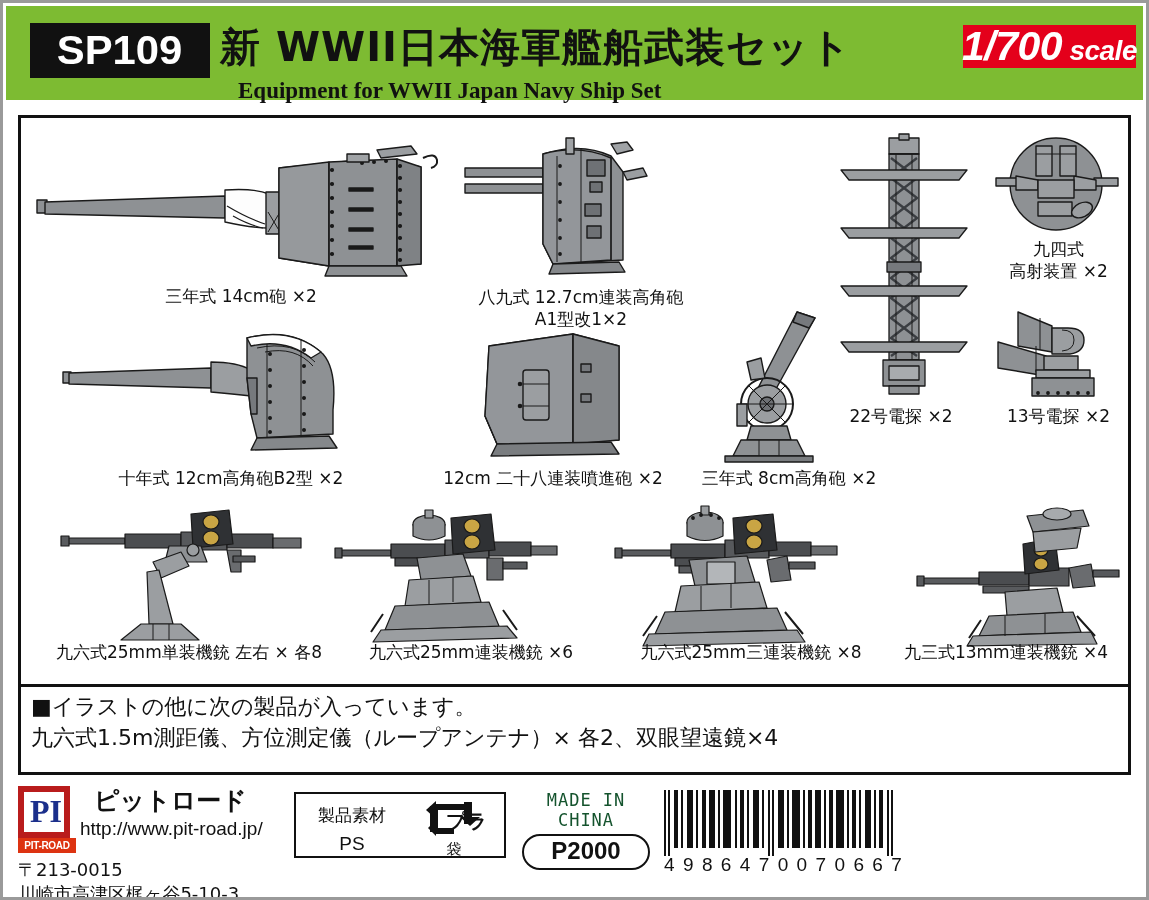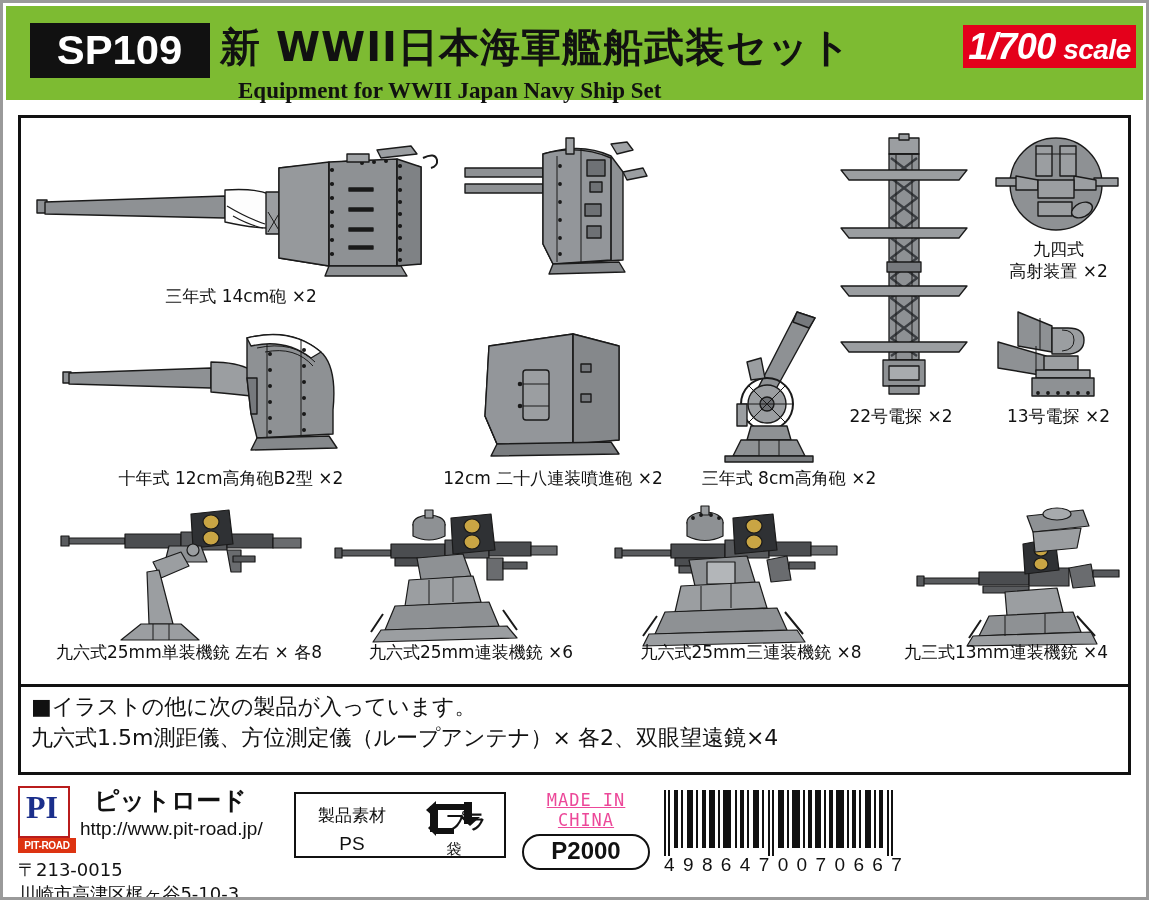--- a/index.html
+++ b/index.html
@@ -18,41 +18,41 @@
        display:flex;align-items:center;justify-content:center;}
   #sku span{color:#fff;font-weight:bold;font-size:41px;letter-spacing:0px;
             font-family:"Liberation Sans",sans-serif;transform:scaleX(1.02);}
   #title-jp{left:214px;top:14px;width:740px;height:58px;display:flex;align-items:flex-start;}
   #title-jp span{font-size:40px;font-weight:bold;color:#111;letter-spacing:1px;
                  font-family:"DejaVu Sans",sans-serif;white-space:nowrap;}
   #scale{left:957px;top:19px;width:173px;height:43px;background:#e4001b;
          display:flex;align-items:center;justify-content:center;}
   #scale span{color:#fff;font-weight:bold;font-size:28px;font-style:italic;
               letter-spacing:-.5px;white-space:nowrap;}
-  #scale .big{font-size:36px;}
+  #scale .big{font-size:41px;}
   #title-en{left:232px;top:72px;width:800px;height:28px;}
   #title-en span{font-size:23px;font-weight:bold;color:#111;font-family:"Liberation Serif",serif;}
 
   
   #panel{left:18px;top:115px;width:1113px;height:572px;background:#fff;
          border:3px solid #111;}
   .cap{position:absolute;text-align:center;color:#111;font-size:17px;line-height:1.28;
        font-family:"DejaVu Sans",sans-serif;white-space:nowrap;}
   .cap.two{line-height:1.3;}
 
   
   #notes{left:18px;top:687px;width:1113px;height:88px;background:#fff;
          border-left:3px solid #111;border-right:3px solid #111;border-bottom:3px solid #111;
          padding:4px 10px 0 10px;}
   #notes div{font-size:22px;line-height:1.43;color:#111;font-family:"DejaVu Sans",sans-serif;
              white-space:nowrap;}
 
   
   #footer{left:18px;top:786px;width:1113px;height:105px;}
-  #logo-mark{left:0px;top:0px;width:52px;height:52px;background:#fff;border:2px solid #b91c1c;}
+  #logo-mark{left:0px;top:0px;width:52px;height:52px;background:#fff;border:6px solid #b91c1c;}
   #logo-mark .pi{position:absolute;left:6px;top:3px;font-size:32px;font-weight:bold;
                  color:#1b2f8b;font-family:"Liberation Serif",serif;line-height:1;}
   #logo-name{left:60px;top:-2px;}
   #logo-name span{font-size:25px;font-weight:bold;color:#111;font-family:"DejaVu Sans",sans-serif;margin-left:16px;}
   #logo-sub{left:0px;top:52px;width:58px;height:15px;background:#d31;display:flex;
             align-items:center;justify-content:center;}
   #logo-sub span{color:#fff;font-size:10px;font-weight:bold;letter-spacing:-.3px;}
   #url{left:62px;top:32px;}
   #url span{font-size:19px;color:#111;font-family:"Liberation Sans",sans-serif;}
   #zip{left:0px;top:72px;}
@@ -62,21 +62,21 @@
 
   #matbox{left:276px;top:6px;width:212px;height:66px;border:2px solid #111;}
   #mat-l{left:8px;top:10px;width:96px;text-align:center;}
   #mat-l .a{font-size:17px;font-family:Liberation Mono, monospace;color:#111;display:block;}
   #mat-l .b{font-size:19px;font-family:"Liberation Sans",sans-serif;color:#111;display:block;margin-top:6px;}
   #mat-r{left:112px;top:4px;width:92px;text-align:center;}
   #mat-r .fukuro{font-size:15px;font-family:"DejaVu Sans",sans-serif;color:#111;
                  display:block;margin-top:-2px;}
 
   #madebox{left:504px;top:4px;width:128px;text-align:center;}
-  #made{font-size:17px;font-family:"DejaVu Sans Mono",monospace;color:#ec4899;letter-spacing:1px;text-decoration:underline;}
+  #made{font-size:17px;font-family:"DejaVu Sans Mono",monospace;color:#14532d;letter-spacing:1px;}
   #pcode{margin-top:4px;border:2px solid #111;border-radius:18px;padding:1px 0 3px 0;}
   #pcode span{font-size:24px;font-weight:bold;font-family:"Liberation Sans",sans-serif;color:#111;}
 
   #barcode{left:640px;top:4px;width:250px;height:72px;}
   #bc-bars{position:absolute;left:0;top:0;width:250px;height:66px;display:flex;align-items:flex-start;}
   #bc-digits{position:absolute;left:0;top:64px;width:250px;display:flex;
              justify-content:space-between;padding:0 6px;box-sizing:border-box;}
   #bc-digits span{font-size:19px;font-family:"Liberation Sans",sans-serif;color:#111;}
 
   
@@ -178,20 +178,24 @@
           <g fill="#1a1a1a">
             <circle cx="99" cy="34" r="1.2"></circle>
               <circle cx="99" cy="52" r="1.2"></circle>
             <circle cx="99" cy="70" r="1.2"></circle>
               <circle cx="99" cy="88" r="1.2"></circle>
             <circle cx="99" cy="106" r="1.2"></circle>
               <circle cx="99" cy="122" r="1.2"></circle>
           </g>
         </g>
       </svg>
+    </div>
+    <div class="cap two" style="left:400px;top:168px;width:320px;">
+      <div>八九式 12.7cm連装高角砲</div>
+      <div>A1型改1×2</div>
     </div>
 
     <div class="ill" style="left:818px;top:16px;">
       <svg width="130" height="265" viewBox="0 0 130 265">
         <g stroke="#1a1a1a" stroke-width="1.3" stroke-linejoin="round">
           <rect x="50" y="4" width="30" height="16" fill="#9b9ea1"></rect>
           <rect x="60" y="0" width="10" height="6" fill="#9b9ea1"></rect>
           <rect x="50" y="20" width="30" height="206" fill="#8e9194"></rect>
           <path d="M50 20 L80 20 M50 226 L80 226" stroke="#1a1a1a"></path>
           <path d="M52 24 L78 44 L52 64 L78 84 L52 104 L78 124 L52 144 L78 164 L52 184 L78 204 L52 222" fill="none" stroke="#3b3e42" stroke-width="2.4"></path>

